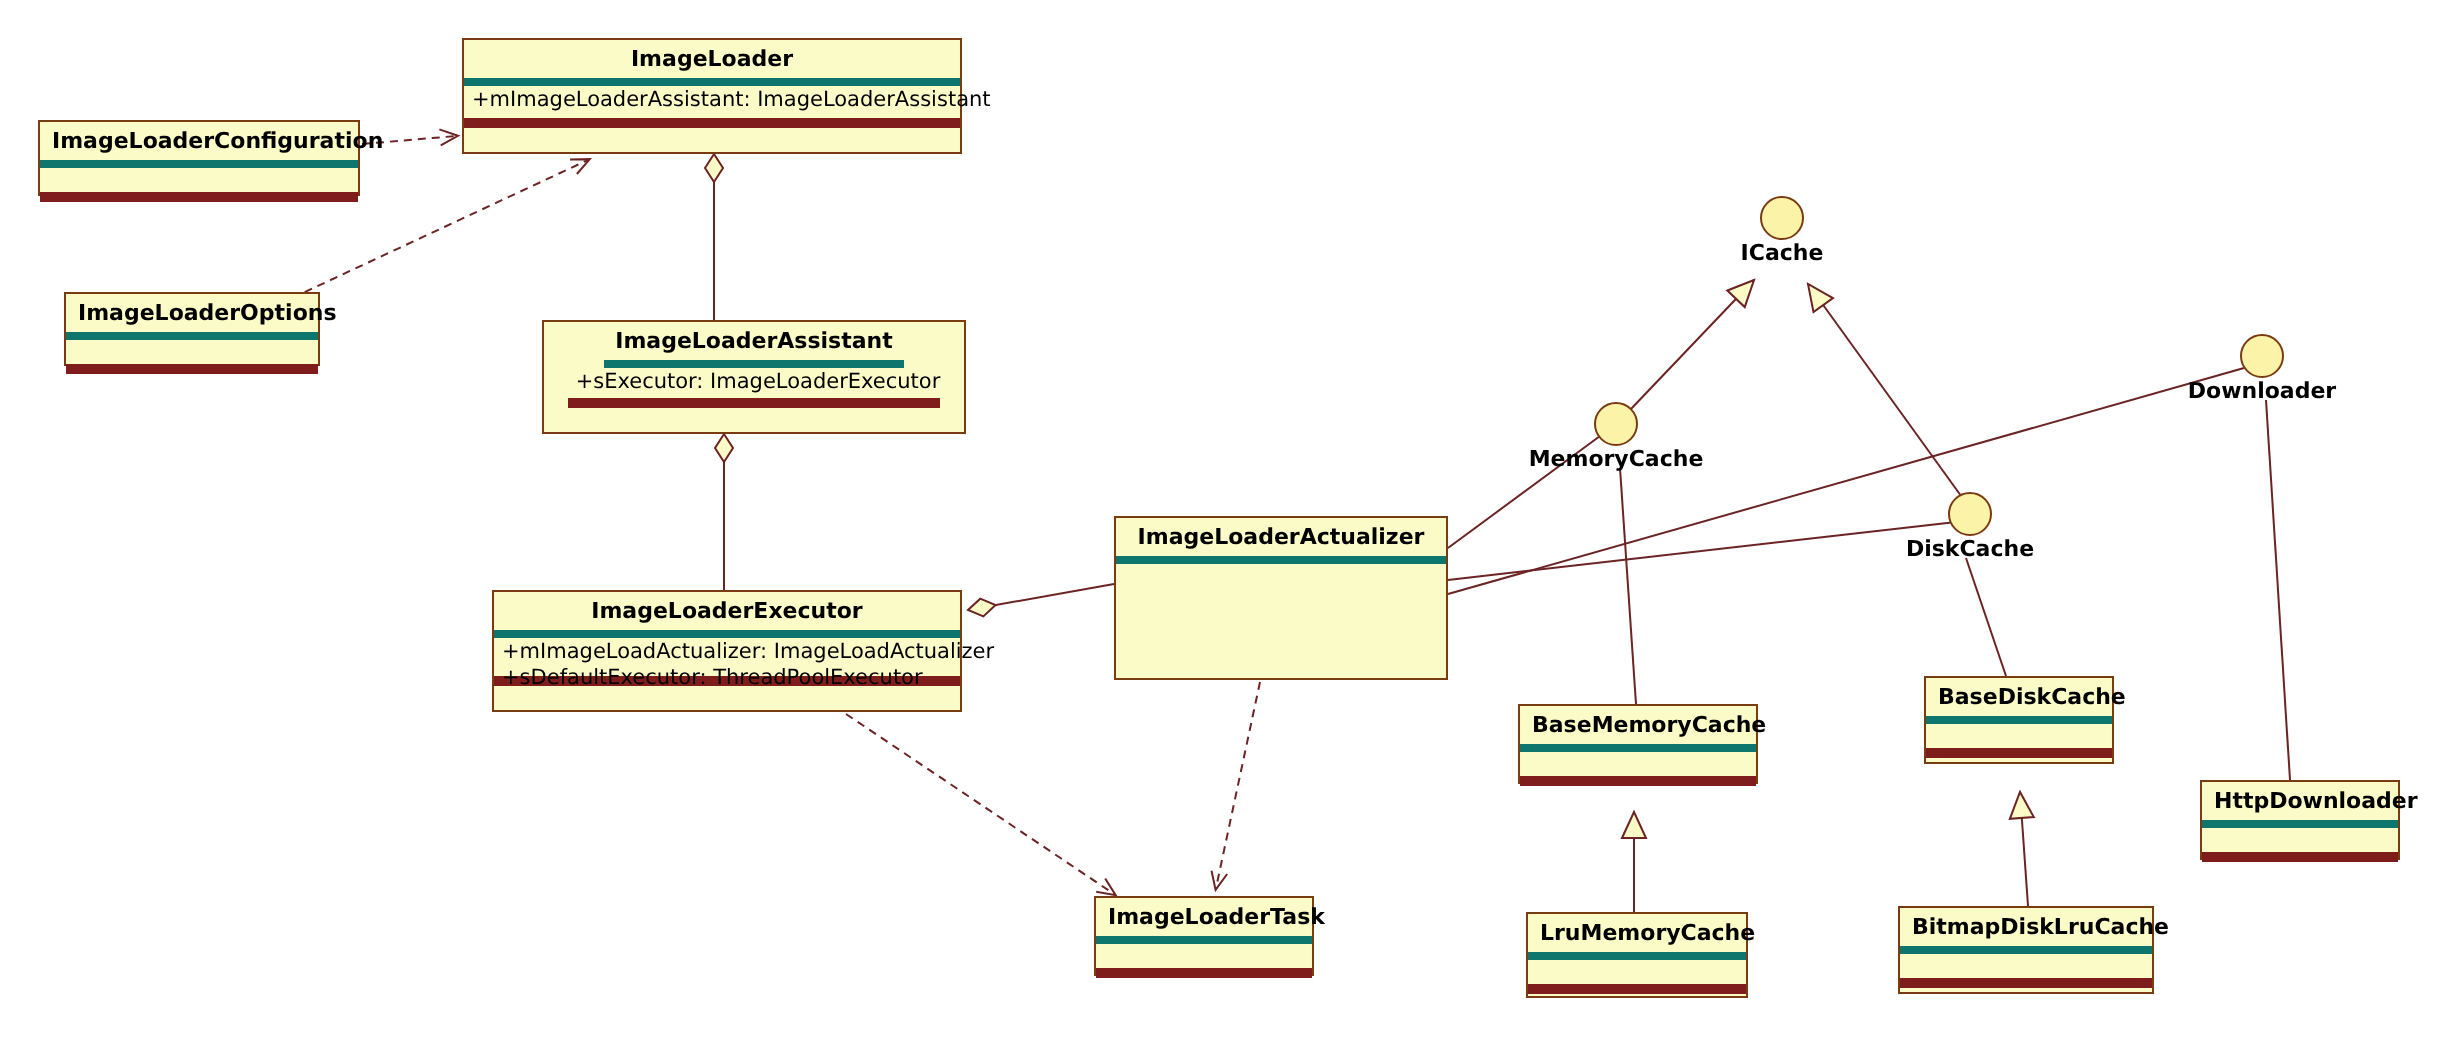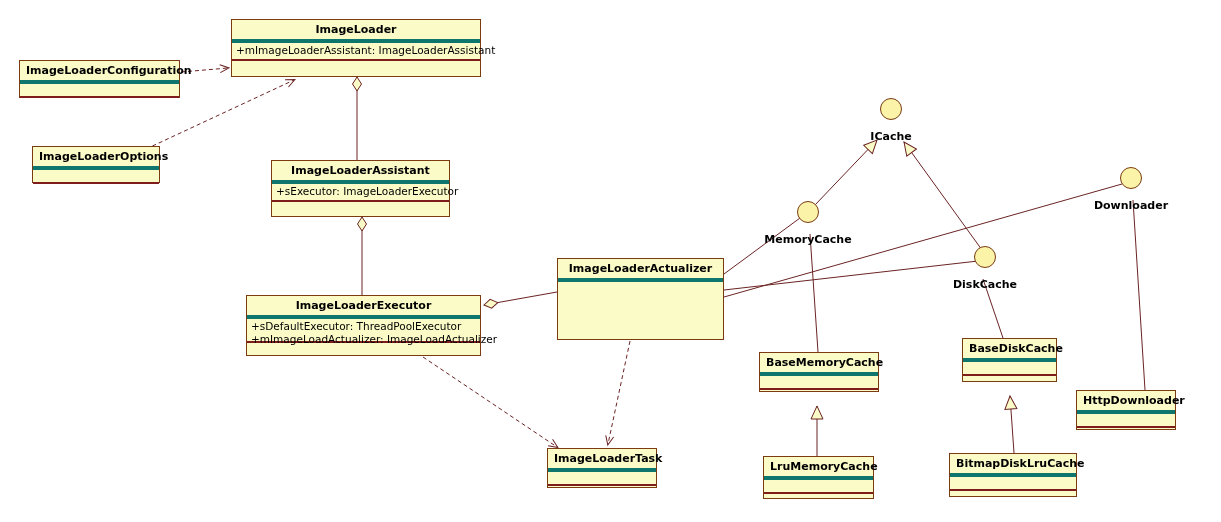--- a/index.html
+++ b/index.html
@@ -42,21 +42,21 @@
     font-weight: bold;
     font-size: 11px;
     color: #000000;
     text-align: center;
     padding: 3px 6px 3px 6px;
     border-bottom: 4px solid #0f766e;
     white-space: nowrap;
     line-height: 13px;
   }
   .uml-attrs {
-    border-bottom: 2px solid #7f1d1d;
+    border-bottom: 5px solid #7f1d1d;
     padding: 1px 0 2px 4px;
     min-height: 9px;
   }
   .uml-attr {
     font-size: 10.5px;
     color: #000000;
     white-space: nowrap;
     line-height: 13px;
     text-align: left;
   }
@@ -75,21 +75,21 @@
     height: 22px;
     border-radius: 50%;
     background: #fbf3a8;
     border: 1px solid #7a3b10;
     box-sizing: border-box;
     left: 0;
     top: 0;
   }
   .iface-label {
     position: absolute;
-    top: 32px;
+    top: 22px;
     left: 50%;
     transform: translateX(-50%);
     font-size: 11px;
     font-weight: bold;
     color: #000000;
     white-space: nowrap;
     text-align: center;
   }
 </style>
 </head>
@@ -156,32 +156,32 @@
         <div class="uml-attrs"></div>
         <div class="uml-ops"></div>
       </div>
       <div class="uml-class" style="left: 231px; top: 19px; width: 250px; height: 58px;">
         <div class="uml-name">ImageLoader</div>
         <div class="uml-attrs">
           <div class="uml-attr">+mImageLoaderAssistant: ImageLoaderAssistant</div>
         </div>
         <div class="uml-ops"></div>
       </div>
-      <div class="uml-class" style="left: 271px; top: 160px; width: 179px; height: 57px;">
+      <div class="uml-class" style="left: 271px; top: 160px; width: 212px; height: 57px; align-items: center;">
         <div class="uml-name">ImageLoaderAssistant</div>
         <div class="uml-attrs">
           <div class="uml-attr">+sExecutor: ImageLoaderExecutor</div>
         </div>
         <div class="uml-ops"></div>
       </div>
       <div class="uml-class" style="left: 246px; top: 295px; width: 235px; height: 61px;">
         <div class="uml-name">ImageLoaderExecutor</div>
         <div class="uml-attrs">
+          <div class="uml-attr">+mImageLoadActualizer: ImageLoadActualizer</div>
           <div class="uml-attr">+sDefaultExecutor: ThreadPoolExecutor</div>
-          <div class="uml-attr">+mImageLoadActualizer: ImageLoadActualizer</div>
         </div>
         <div class="uml-ops"></div>
       </div>
       <div class="uml-class" style="left: 557px; top: 258px; width: 167px; height: 82px;">
         <div class="uml-name">ImageLoaderActualizer</div>
         <div class="uml-ops"></div>
       </div>
       <div class="uml-class" style="left: 547px; top: 448px; width: 110px; height: 40px;">
         <div class="uml-name">ImageLoaderTask</div>
         <div class="uml-attrs"></div>
@@ -200,21 +200,21 @@
       <div class="uml-class" style="left: 962px; top: 338px; width: 95px; height: 44px;">
         <div class="uml-name">BaseDiskCache</div>
         <div class="uml-attrs"></div>
         <div class="uml-ops"></div>
       </div>
       <div class="uml-class" style="left: 949px; top: 453px; width: 128px; height: 44px;">
         <div class="uml-name">BitmapDiskLruCache</div>
         <div class="uml-attrs"></div>
         <div class="uml-ops"></div>
       </div>
-      <div class="uml-class" style="left: 1076px; top: 390px; width: 100px; height: 40px;">
+      <div class="uml-class" style="left: 1100px; top: 390px; width: 100px; height: 40px;">
         <div class="uml-name">HttpDownloader</div>
         <div class="uml-attrs"></div>
         <div class="uml-ops"></div>
       </div>
     </div>
   <div id="iface-layer">
       <div class="iface-node" style="left: 880px; top: 98px; width: 22px; height: 22px;">
         <div class="iface-circle"></div>
         <div class="iface-label">ICache</div>
       </div>

